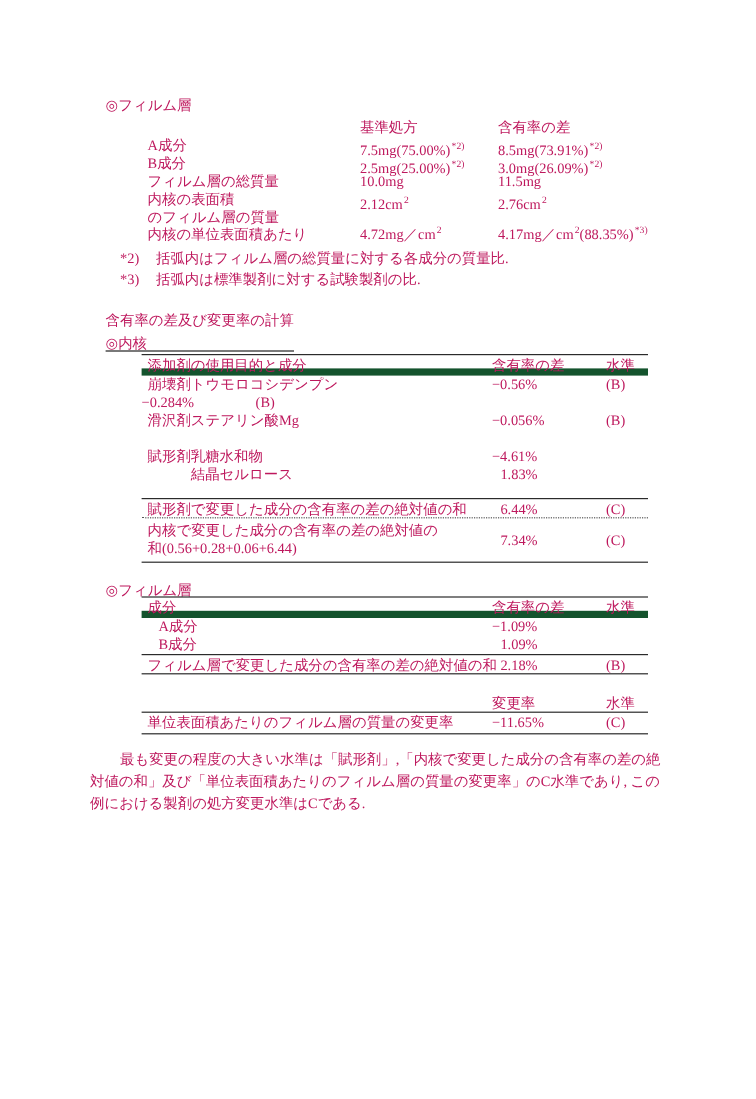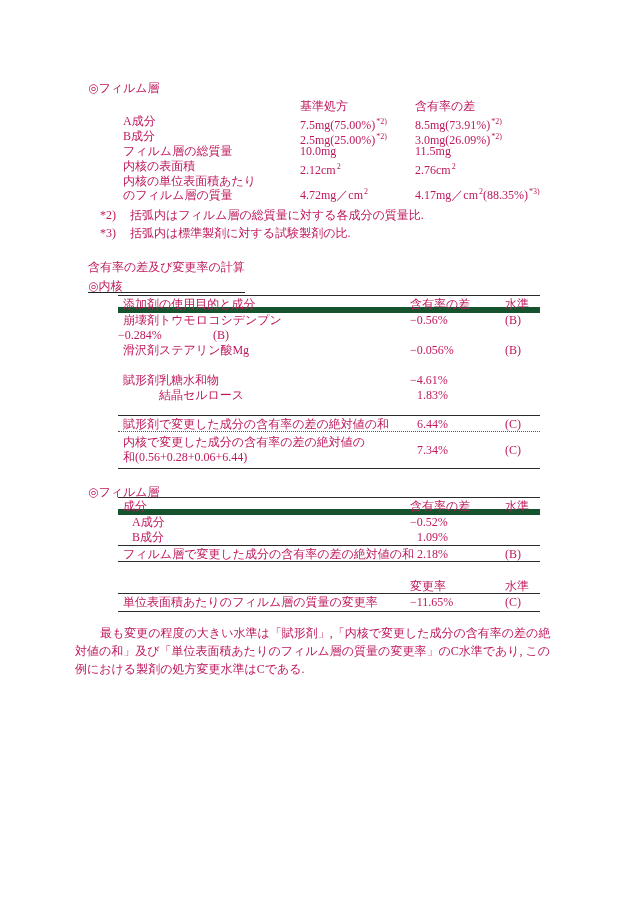--- a/index.html
+++ b/index.html
@@ -90,22 +90,22 @@
       </div>
 
       <div class="fc-row">
         <div class="fc-label">内核の表面積</div>
         <div class="fc-c1"><span>2.12cm</span><sup class="mk">2</sup></div>
         <div class="fc-c2"><span>2.76cm</span><sup class="mk">2</sup></div>
       </div>
 
       <div class="fc-row tall">
         <div class="fc-label">
+          <div>のフィルム層の質量</div>
           <div>内核の単位表面積あたり</div>
-          <div>のフィルム層の質量</div>
         </div>
         <div class="fc-c1"><span>4.72mg／cm</span><sup class="mk">2</sup></div>
         <div class="fc-c2"><span>4.17mg／cm</span><sup class="mk">2</sup><span>(88.35%)</span><sup class="mk">*3)</sup></div>
       </div>
     </div>
   </section>
 
   <section class="abs notes">
     <div class="note">
       <div class="note-marker">*2)</div>
@@ -178,21 +178,21 @@
 
   <div class="abs film-tbl tbl">
     <div class="t-row t-head">
       <div class="c-main">成分</div>
       <div class="c-diff">含有率の差</div>
       <div class="c-level">水準</div>
     </div>
 
     <div class="t-row t-r">
       <div class="c-main indent">A成分</div>
-      <div class="c-diff">−0.52%</div>
+      <div class="c-diff">−1.09%</div>
       <div class="c-level"></div>
     </div>
     <div class="t-row t-r">
       <div class="c-main indent">B成分</div>
       <div class="c-diff pos">1.09%</div>
       <div class="c-level"></div>
     </div>
 
     <div class="t-row f-sum">
       <div class="c-main">フィルム層で変更した成分の含有率の差の絶対値の和</div>

